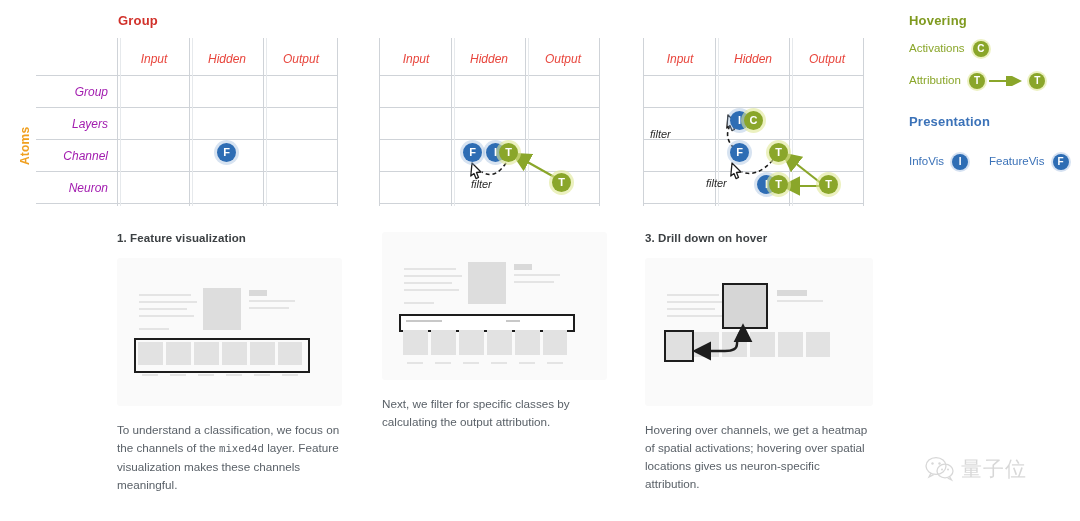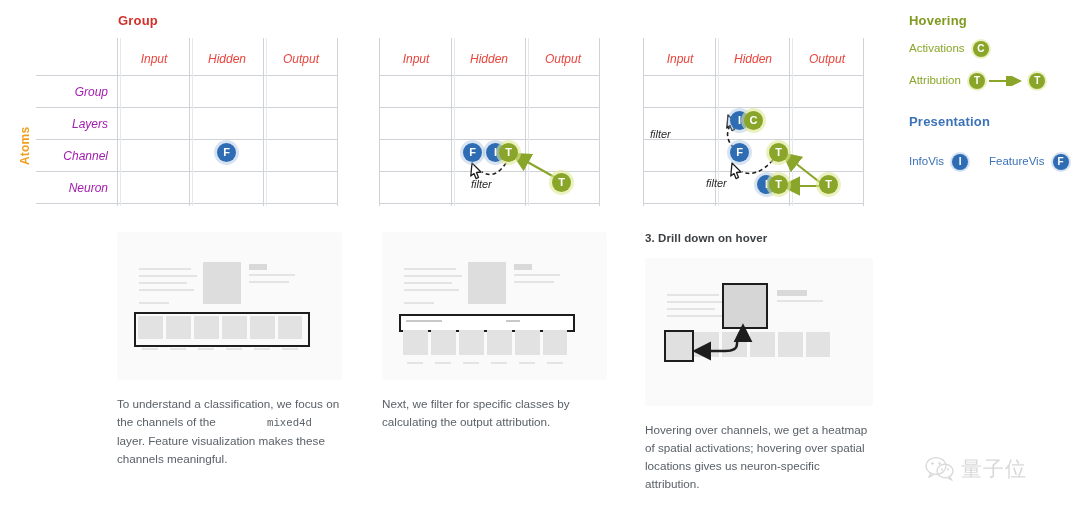--- a/index.html
+++ b/index.html
@@ -101,21 +101,21 @@
     margin:0 0 14px 0;letter-spacing:.1px;
   }
   .thumb{
     width:100%;height:148px;background:#fafafa;
     border-radius:3px;position:relative;overflow:hidden;
   }
   .step-caption{
     margin-top:15px;
     font-size:11.7px;line-height:18px;color:#5a6168;
   }
-  .mono{font-family:"Liberation Mono", monospace;font-size:10.7px;margin-left:48px;}
+  .mono{font-family:"Liberation Mono", monospace;font-size:10.7px;}
   .fx-line{position:absolute;background:#e4e4e4;height:1.6px;}
   .fx-tile{position:absolute;background:#e2e2e2;}
   .fx-box{position:absolute;border:2.5px solid #1d1d1d;}
   .fx-img{position:absolute;background:#dddddd;}
 
   
   #watermark{
     position:absolute;left:925px;top:455px;
     display:flex;align-items:center;gap:6px;
     opacity:.30;
@@ -286,20 +286,21 @@
     </div>
 
     <div class="legend-row blue" style="left:84px;top:142px;">
       <span>FeatureVis</span>
       <span class="badge-sm blue" style="margin-left:5px;">F</span>
     </div>
   </div>
 </div>
 
 <div class="step" id="step-1">
+  <div class="step-title">1. Feature visualization</div>
   <div class="thumb">
     <div class="fx-line" style="left:22px;top:36px;width:52px;"></div>
     <div class="fx-line" style="left:22px;top:43px;width:58px;"></div>
     <div class="fx-line" style="left:22px;top:50px;width:48px;"></div>
     <div class="fx-line" style="left:22px;top:57px;width:55px;"></div>
     <div class="fx-line" style="left:22px;top:70px;width:30px;"></div>
     <div class="fx-img" style="left:86px;top:30px;width:38px;height:42px;"></div>
     <div class="fx-line" style="left:132px;top:32px;width:18px;height:6px;background:#d9d9d9;"></div>
     <div class="fx-line" style="left:132px;top:42px;width:46px;"></div>
     <div class="fx-line" style="left:132px;top:49px;width:40px;"></div>

